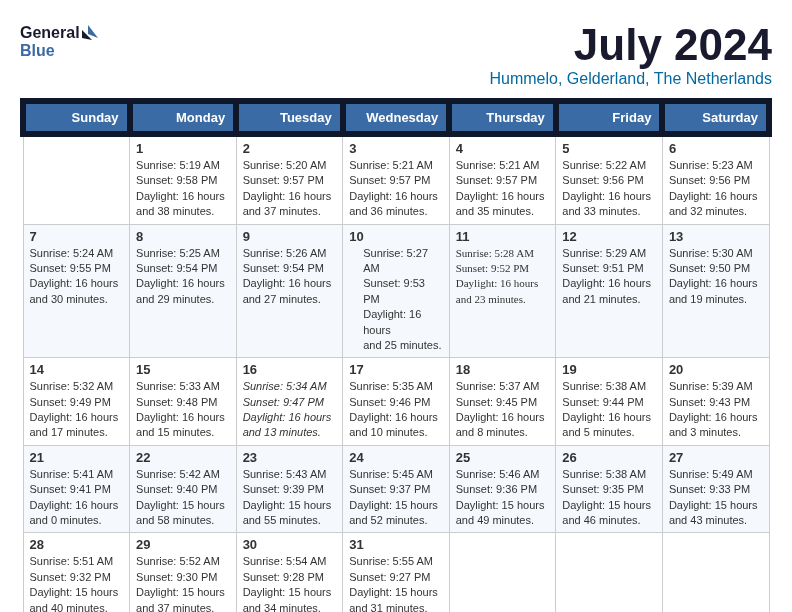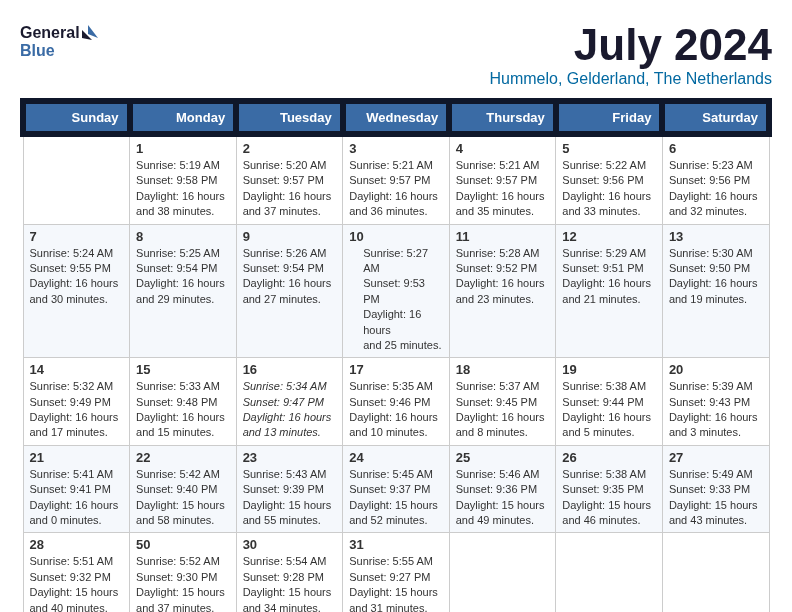--- a/index.html
+++ b/index.html
@@ -176,21 +176,21 @@
         </td>
         <td>
           <span class="day-num">10</span>
           <div class="day-info" style="white-space: pre-line; margin-left: 14px;">Sunrise: 5:27 AM
 Sunset: 9:53 PM
 Daylight: 16 hours
 and 25 minutes.</div>
         </td>
         <td>
           <span class="day-num">11</span>
-          <div class="day-info" style="white-space: pre-line;">Sunrise: 5:28 AM
+          <div class="day-info" style="white-space: pre-line; font-family: Liberation Serif, serif;">Sunrise: 5:28 AM
 Sunset: 9:52 PM
 Daylight: 16 hours
 and 23 minutes.</div>
         </td>
         <td>
           <span class="day-num">12</span>
           <div class="day-info" style="white-space: pre-line;">Sunrise: 5:29 AM
 Sunset: 9:51 PM
 Daylight: 16 hours
 and 21 minutes.</div>
@@ -307,21 +307,21 @@
       </tr>
       <tr class="week-row">
         <td>
           <span class="day-num">28</span>
           <div class="day-info" style="white-space: pre-line;">Sunrise: 5:51 AM
 Sunset: 9:32 PM
 Daylight: 15 hours
 and 40 minutes.</div>
         </td>
         <td>
-          <span class="day-num">50</span>
+          <span class="day-num">29</span>
           <div class="day-info" style="white-space: pre-line;">Sunrise: 5:52 AM
 Sunset: 9:30 PM
 Daylight: 15 hours
 and 37 minutes.</div>
         </td>
         <td>
           <span class="day-num">30</span>
           <div class="day-info" style="white-space: pre-line;">Sunrise: 5:54 AM
 Sunset: 9:28 PM
 Daylight: 15 hours

